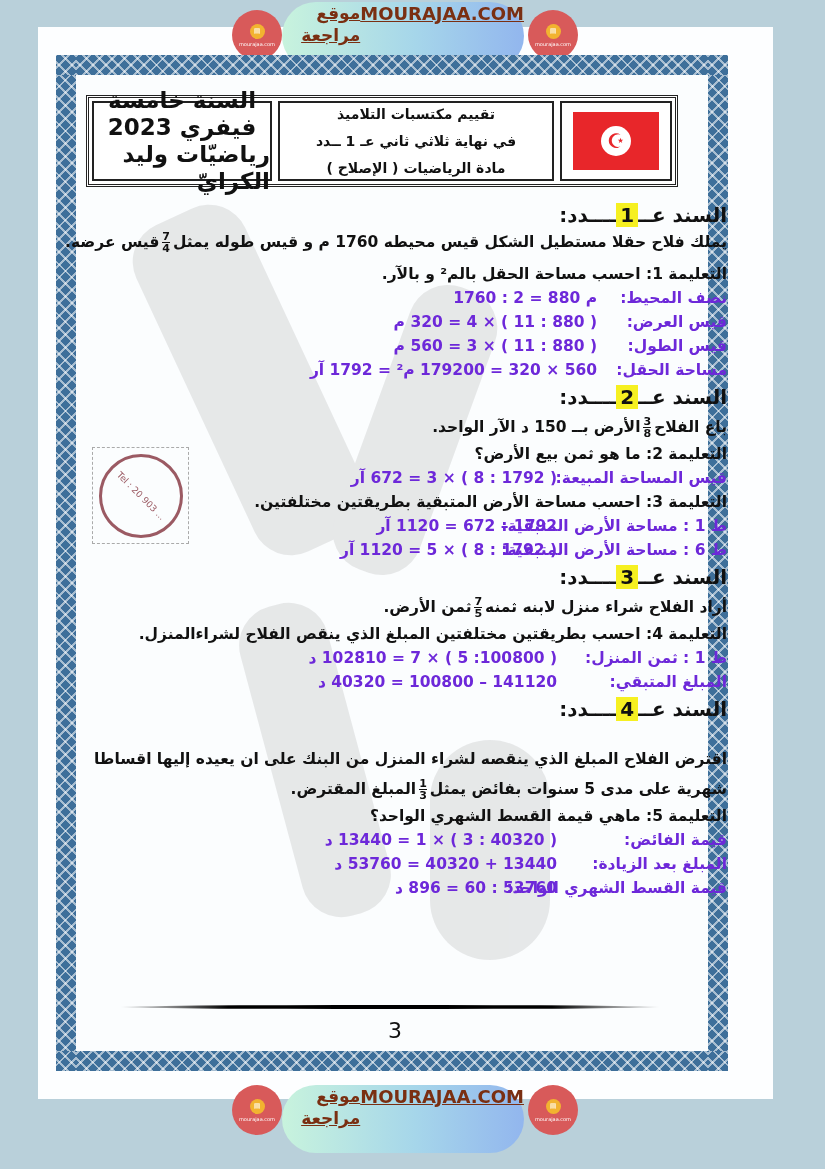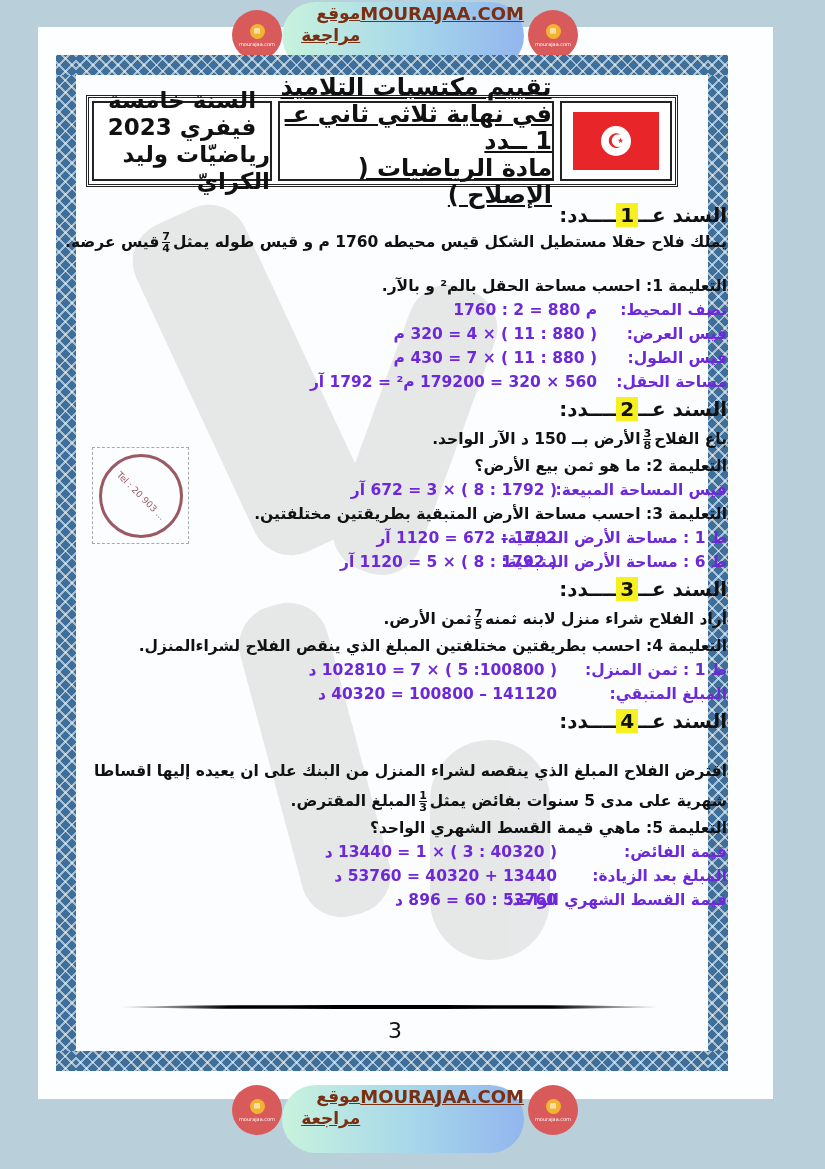--- a/index.html
+++ b/index.html
@@ -10,34 +10,34 @@
   .frame::before{content:"";position:absolute;inset:-20px;border:20px solid transparent;
     background:repeating-linear-gradient(45deg,rgba(255,255,255,.55) 0 2px,transparent 2px 9px),repeating-linear-gradient(-45deg,rgba(255,255,255,.55) 0 2px,transparent 2px 9px);
     -webkit-mask:linear-gradient(#000 0 0) padding-box exclude,linear-gradient(#000 0 0);
     mask:linear-gradient(#000 0 0) padding-box,linear-gradient(#000 0 0);mask-composite:exclude;-webkit-mask-composite:xor;pointer-events:none;}
   .watermark{position:absolute;left:150px;top:180px;width:420px;height:820px;opacity:.12;pointer-events:none;}
   .wm-shape{position:absolute;background:#555;border-radius:40px;}
   
   .hdr{position:absolute;left:86px;top:95px;width:592px;height:92px;border:3px double #222;box-sizing:border-box;display:flex;direction:ltr;background:#fff;}
   .hbox{border:2px solid #222;margin:3px;box-sizing:border-box;display:flex;flex-direction:column;justify-content:center;align-items:center;direction:rtl;font-weight:bold;color:#111;}
   .hbox.flag{width:112px;}
-  .hbox.mid{flex:1;font-size:24px;line-height:27px;text-decoration:underline;}
+  .hbox.mid{flex:1;font-size:14px;line-height:27px;}
   .hbox.left{width:180px;font-size:23px;line-height:27px;}
   .flag-red{width:86px;height:58px;background:#e8262a;position:relative;}
   .flag-circle{position:absolute;left:28px;top:14px;width:30px;height:30px;border-radius:50%;background:#fff;display:flex;align-items:center;justify-content:center;color:#e8262a;font-size:20px;}
   .content{position:absolute;right:98px;top:200px;width:640px;direction:rtl;text-align:right;color:#111;}
   .line{height:24px;line-height:24px;font-size:15.5px;font-weight:bold;white-space:nowrap;}
   .sanad{font-size:20px;height:30px;line-height:30px;}
   .hl{background:#f6f021;padding:0 4px;}
   .ans{color:#6d28d9;}
   .lbl{display:inline-block;width:130px;}
   .lbl2{display:inline-block;width:170px;}
   .frac{display:inline-flex;flex-direction:column;vertical-align:middle;font-size:11px;line-height:11px;text-align:center;margin:0 3px;}
   .frac span:first-child{border-bottom:1px solid #111;}
-  .mt{margin-top:20px;}
+  .mt{margin-top:8px;}
   .stamp{position:absolute;left:92px;top:447px;width:95px;height:95px;border:1px dashed #aaa;display:flex;align-items:center;justify-content:center;}
   .stamp-ring{width:78px;height:78px;border:3px solid #9b5a63;border-radius:50%;display:flex;align-items:center;justify-content:center;color:#9b5a63;font-size:9px;transform:rotate(45deg);}
   .sep{position:absolute;left:120px;top:1005px;width:540px;height:4px;background:linear-gradient(90deg,transparent,#000 20%,#000 80%,transparent);border-radius:50%;}
   .pnum{position:absolute;left:380px;top:1018px;font-size:22px;color:#111;width:30px;text-align:center;}
   
   .banner{position:absolute;left:282px;width:242px;height:68px;border-radius:34px;background:linear-gradient(90deg,#c8f3dd,#a6d6ea 55%,#92b6ee);display:flex;flex-direction:row;align-items:flex-start;justify-content:center;}
   .banner .ar{font-size:17px;font-weight:bold;color:#7a2f12;text-decoration:underline;line-height:22px;direction:rtl;}
   .banner .en{font-size:18px;font-weight:bold;color:#7a2f12;text-decoration:underline;line-height:24px;font-family:"DejaVu Sans",sans-serif;}
   .badge{position:absolute;width:50px;height:50px;border-radius:50%;background:#d85a5a;display:flex;flex-direction:column;align-items:center;justify-content:center;}
   .badge .dot{width:15px;height:15px;border-radius:50%;background:#f2b330;color:#fff;font-size:7px;display:flex;align-items:center;justify-content:center;}
@@ -95,21 +95,21 @@
 <div class="content">
 
   <div class="line sanad"><span>السند عــ</span><span class="hl">1</span><span>ــــدد:</span></div>
   <div class="line"><span>يملك فلاح حقلا مستطيل الشكل قيس محيطه 1760 م و قيس طوله يمثل</span><span class="frac">
         <span>7</span>
         <span>4</span>
       </span><span>قيس عرضه.</span></div>
   <div class="line mt">التعليمة 1: احسب مساحة الحقل بالم² و بالآر.</div>
   <div class="line"><span class="lbl ans">نصف المحيط:</span><span class="ans" dir="ltr">1760 : 2 = 880 م</span></div>
   <div class="line"><span class="lbl ans">قيس العرض:</span><span class="ans">( 880 : 11 ) × 4 = 320 م</span></div>
-  <div class="line"><span class="lbl ans">قيس الطول:</span><span class="ans">( 880 : 11 ) × 7 = 430 م</span></div>
+  <div class="line"><span class="lbl ans">قيس الطول:</span><span class="ans">( 880 : 11 ) × 3 = 560 م</span></div>
   <div class="line"><span class="lbl ans">مساحة الحقل:</span><span class="ans">560 × 320 = 179200 م² = 1792 آر</span></div>
 
   <div class="line sanad"><span>السند عــ</span><span class="hl">2</span><span>ــــدد:</span></div>
   <div class="line" style="height:30px;line-height:30px;"><span>باع الفلاح</span><span class="frac">
         <span>3</span>
         <span>8</span>
       </span><span>الأرض بــ 150 د الآر الواحد.</span></div>
   <div class="line">التعليمة 2: ما هو ثمن بيع الأرض؟</div>
   <div class="line"><span class="lbl2 ans">قيس المساحة المبيعة:</span><span class="ans">( 1792 : 8 ) × 3 = 672 آر</span></div>
   <div class="line">التعليمة 3: احسب مساحة الأرض المتبقية بطريقتين مختلفتين.</div>

